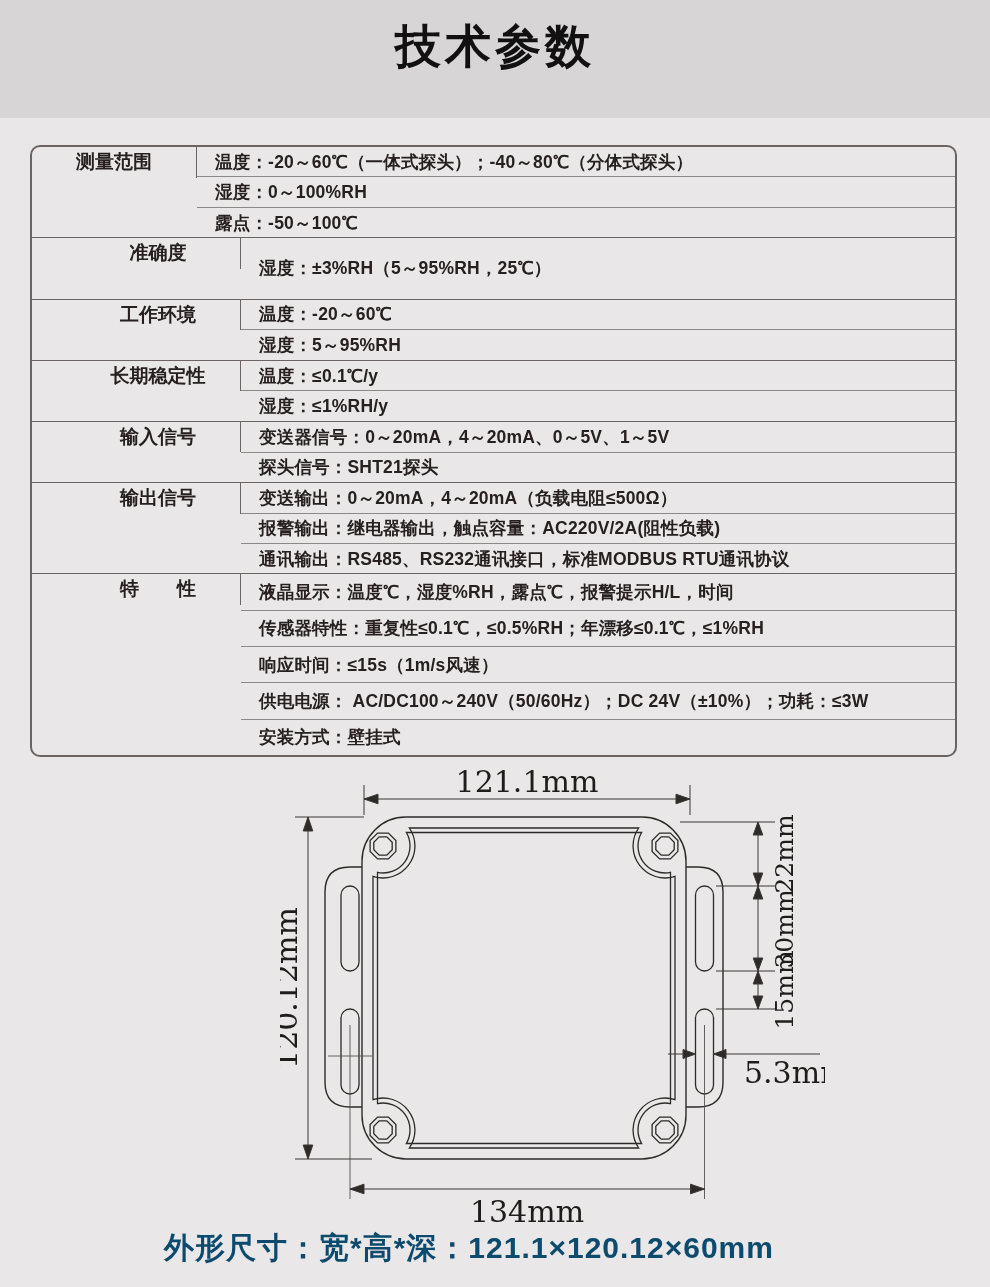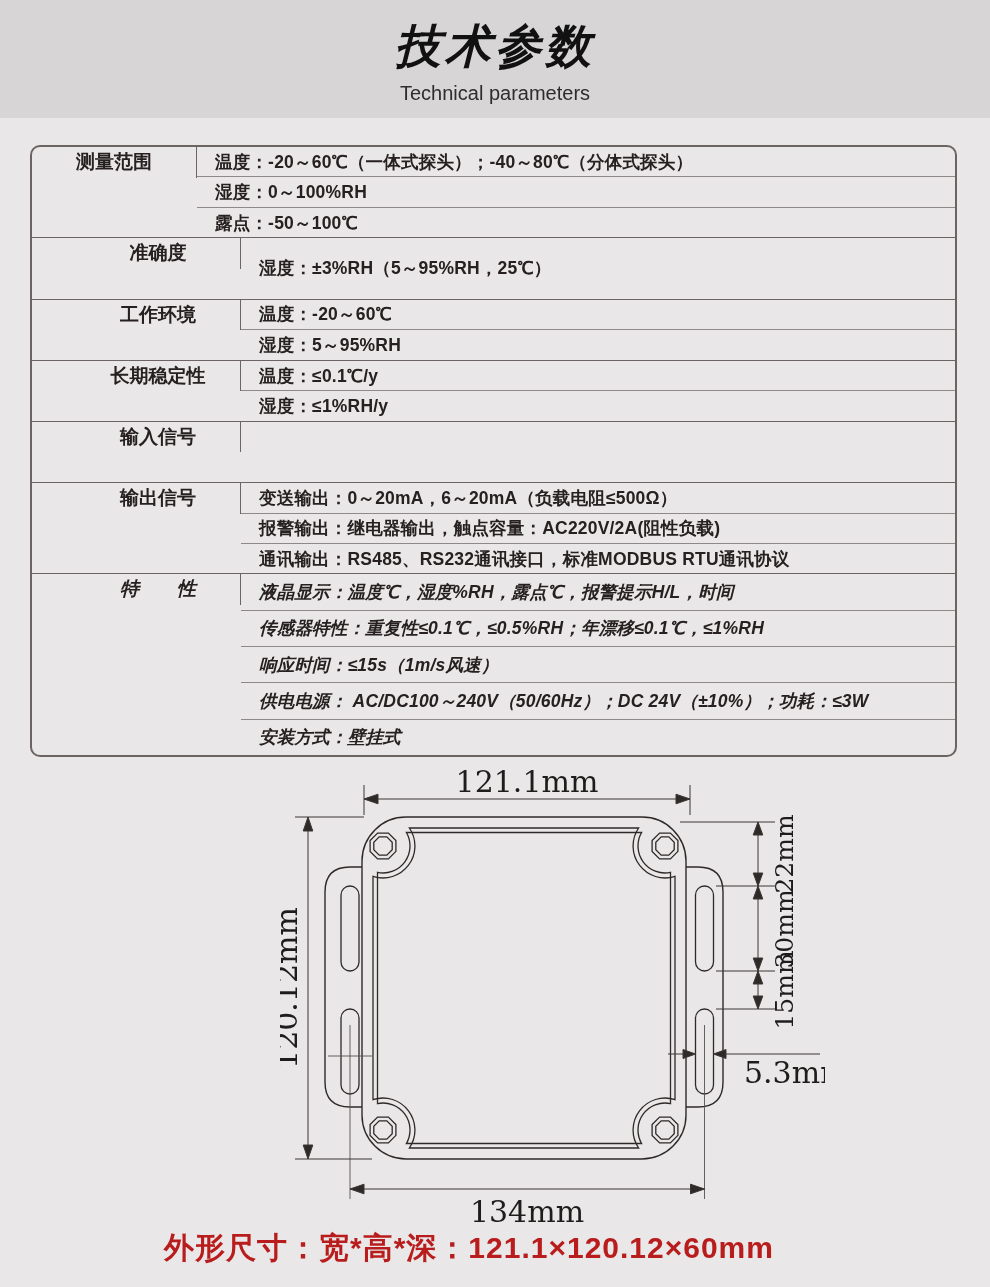--- a/index.html
+++ b/index.html
@@ -10,65 +10,64 @@
     font-family:"Liberation Sans", sans-serif;
     color:#221f1e;
   }
   
   .header {
     position:absolute; left:0; top:0; width:990px; height:118px;
     background:#d7d5d5; text-align:center;
   }
   .header .title {
     padding-top:16px; font-size:46px; font-weight:900;
-    letter-spacing:4px; color:#111;font-style:italic;
+    letter-spacing:4px; color:#111;
   }
   .header .subtitle {
     margin-top:4px; font-size:20px; font-weight:400; color:#2e2c2c;
   }
   
   .spec-table {
     position:absolute; left:30px; top:145px; width:927px; height:612px;
     border:2px solid #6b6462; border-radius:10px;
     display:flex; flex-direction:column; overflow:hidden;
   }
   .group { display:flex; }
   .group + .group { border-top:1.6px solid #6b6462;padding-left:44px; }
-  .g3 { flex:3; } .g2 { flex:2; } .g6 { flex:6;font-style:italic; }
+  .g3 { flex:3; } .g2 { flex:2; } .g6 { flex:6; }
   .cat {
     width:165px; flex:0 0 165px; border-right:1.6px solid #6b6462;
     text-align:center; font-size:19px; font-weight:700;
     height:30.5px; line-height:29px; color:#262120;
   }
   .vals { flex:1; display:flex; flex-direction:column; }
   .val {
     flex:1; display:flex; align-items:center; padding-left:18px;
     font-size:17.5px; font-weight:700; color:#262120; letter-spacing:0.2px;
     white-space:nowrap;
   }
   .val + .val { border-top:1.2px solid #8e8886; }
   
   .drawing { position:absolute; left:280px; top:768px; width:545px; height:472px; }
   .drawing svg { width:100%; height:100%; }
   .dim-text { font-family:"DejaVu Serif", serif; fill:#1f1d1c; }
   
   .caption {
     position:absolute; left:0; top:1228px; width:938px;
-    text-align:center; font-size:30px; font-weight:700; color:#b91c1c;
+    text-align:center; font-size:30px; font-weight:700; color:#0c4a6e;
     letter-spacing:1px;
   }
 </style>
 </head>
 <body>
 
 <div class="page">
 
   <div class="header">
     <div class="title">技术参数</div>
-    <div class="subtitle">Technical parameters</div>
   </div>
 
   <div class="spec-table">
 
     <div class="group g3">
       <div class="cat">测量范围</div>
       <div class="vals">
         <div class="val">温度：-20～60℃（一体式探头）；-40～80℃（分体式探头）</div>
         <div class="val">湿度：0～100%RH</div>
         <div class="val">露点：-50～100℃</div>
@@ -93,26 +92,30 @@
     <div class="group g2">
       <div class="cat">长期稳定性</div>
       <div class="vals">
         <div class="val">温度：≤0.1℃/y</div>
         <div class="val">湿度：≤1%RH/y</div>
       </div>
     </div>
 
     <div class="group g2">
       <div class="cat">输入信号</div>
+      <div class="vals">
+        <div class="val">变送器信号：0～20mA，4～20mA、0～5V、1～5V</div>
+        <div class="val">探头信号：SHT21探头</div>
+      </div>
     </div>
 
     <div class="group g3">
       <div class="cat">输出信号</div>
       <div class="vals">
-        <div class="val">变送输出：0～20mA，6～20mA（负载电阻≤500Ω）</div>
+        <div class="val">变送输出：0～20mA，4～20mA（负载电阻≤500Ω）</div>
         <div class="val">报警输出：继电器输出，触点容量：AC220V/2A(阻性负载)</div>
         <div class="val">通讯输出：RS485、RS232通讯接口，标准MODBUS RTU通讯协议</div>
       </div>
     </div>
 
     <div class="group g6">
       <div class="cat">特　　性</div>
       <div class="vals">
         <div class="val">液晶显示：温度℃，湿度%RH，露点℃，报警提示H/L，时间</div>
         <div class="val">传感器特性：重复性≤0.1℃，≤0.5%RH；年漂移≤0.1℃，≤1%RH</div>

